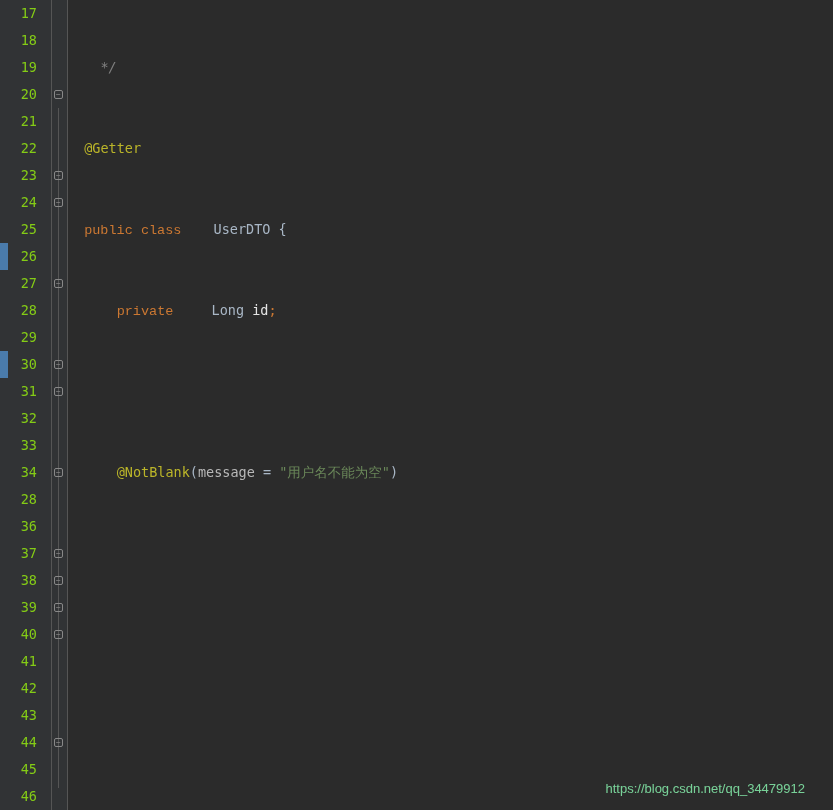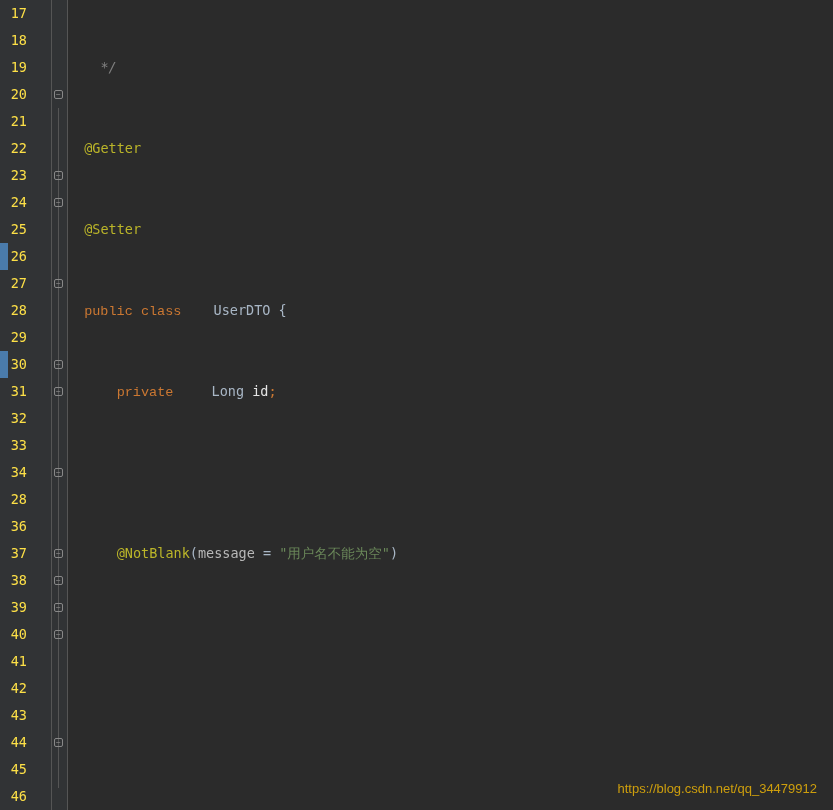--- a/index.html
+++ b/index.html
@@ -16,22 +16,22 @@
     }
     .editor {
       display: flex;
       width: 100%;
       height: 100%;
     }
     .gutter {
       width: 52px;
       background: #313335;
       text-align: right;
-      padding-right: 24px;
-      color: #fde047;
+      padding-right: 14px;
+      color: #84cc16;
       user-select: none;
       border-right: 1px solid #555;
     }
     .gutter div { height: 27px; }
     .fold {
       width: 16px;
       background: #313335;
       border-right: 1px solid #555;
       position: relative;
     }
@@ -72,24 +72,24 @@
     .cls { color: #a9b7c6; margin-left: 24px; }
     .marker {
       position: absolute;
       left: 0;
       width: 8px;
       height: 4px;
       background: #4a7bab;
     }
     .watermark {
       position: absolute;
-      right: 16px;
+      right: 28px;
       bottom: 8px;
       font-size: 13px;
-      color: #eab308;
+      color: #86efac;
       font-family: sans-serif;
       opacity: 0.85;
     }
   </style>
 </head>
 <body>
 
 <div class="editor">
   <div class="gutter">
     <div class="marker" style="top:243px"></div>
@@ -136,21 +136,20 @@
     <div class="fold-mark" style="top:468px">−</div>
     <div class="fold-mark" style="top:549px">−</div>
     <div class="fold-mark" style="top:576px">−</div>
     <div class="fold-mark" style="top:603px">−</div>
     <div class="fold-mark" style="top:630px">−</div>
     <div class="fold-mark" style="top:738px">−</div>
   </div>
   <div class="code">
     <div class="code-line"> <span class="cmt">  */</span></div>
     <div class="code-line"> <span class="ann">@Getter</span></div>
-    <div class="code-line"> <span class="ann">@Setter</span></div>
     <div class="code-line"> <span class="kw">public</span> <span class="kw">class</span> <span class="cls">UserDTO</span> {</div>
     <div class="code-line">     <span class="kw">private</span> <span class="type">Long</span> <span class="field">id</span><span class="semi">;</span></div>
     <div class="code-line"></div>
     <div class="code-line">     <span class="ann">@NotBlank</span>(<span class="annattr">message</span> = <span class="str">"用户名不能为空"</span>)</div>
     <div class="code-line"></div>
     
     
     
     
     

